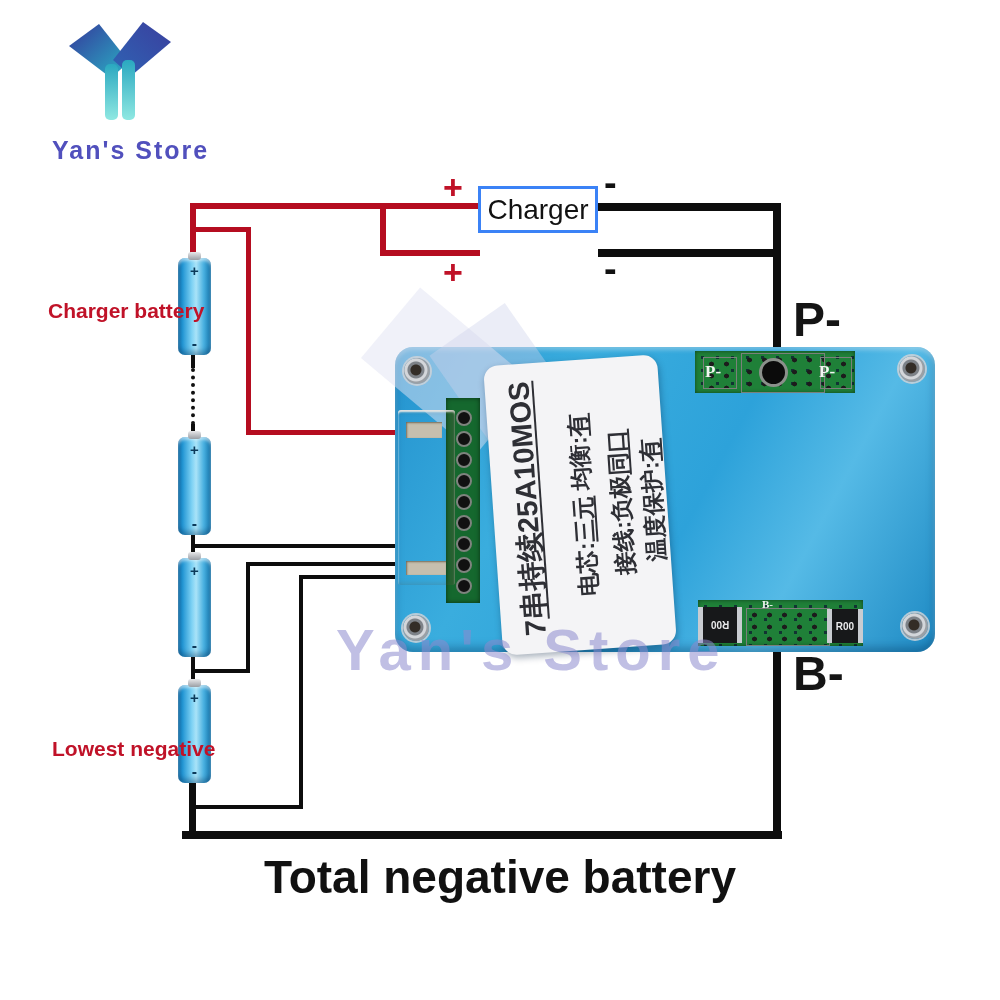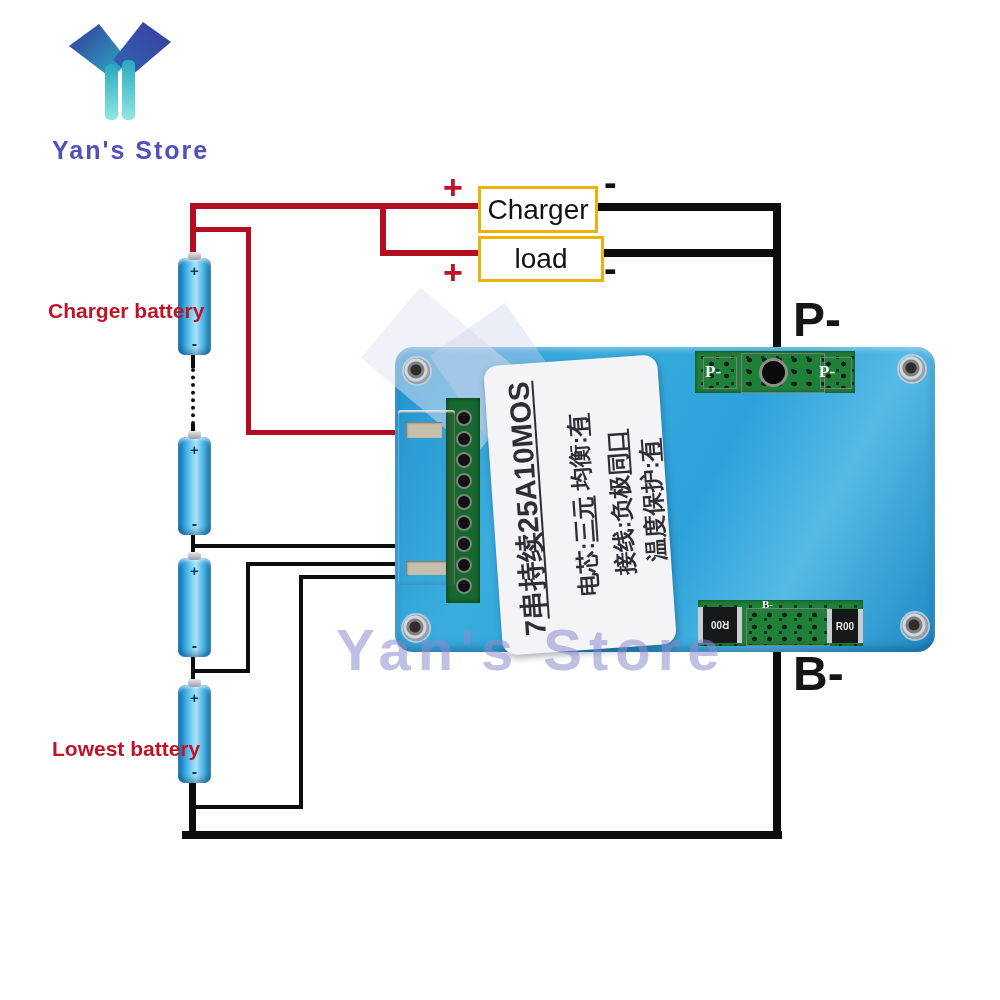--- a/index.html
+++ b/index.html
@@ -6,21 +6,21 @@
   #stage{position:relative;width:1000px;height:1000px;background:#ffffff;overflow:hidden;
          font-family:"Liberation Sans", sans-serif;}
   .abs{position:absolute;}
   .wire{position:absolute;background:#0d0d0d;}
   .wire.red{background:#b50d20;}
   .wire.dotted{background:none;width:0 !important;border-left:4px dotted #111;}
   
   #logo-text{position:absolute;left:52px;top:136px;width:180px;font-size:25px;font-weight:bold;
              letter-spacing:2px;color:#5150bd;}
   
-  .term-box{position:absolute;background:#fff;border:3px solid #eab308;display:flex;
+  .term-box{position:absolute;background:#fff;border:3px solid #3b82f6;display:flex;
             align-items:center;justify-content:center;font-size:28px;color:#111;font-weight:500;}
   .sign{position:absolute;font-weight:bold;}
   .sign.plus{color:#c01228;font-size:34px;}
   .sign.minus{color:#111;font-size:38px;}
   .batt-label{position:absolute;color:#c01228;font-weight:bold;font-size:21px;}
   .port-label{position:absolute;color:#151515;font-size:48px;font-weight:600;}
   #total-label{position:absolute;left:230px;top:850px;width:540px;text-align:center;
                font-size:46px;font-weight:bold;color:#111;}
   
   .battery{position:absolute;width:33px;border-radius:7px;
@@ -140,30 +140,30 @@
     <span class="bat-plus">+</span>
     <span class="bat-minus">-</span>
   </div>
   <div class="battery" style="left:178px;top:685px;height:98px;">
     <div class="bat-nub"></div>
     <span class="bat-plus">+</span>
     <span class="bat-minus">-</span>
   </div>
 
   <div class="term-box" style="left:478px;top:186px;width:114px;height:41px;">Charger</div>
-  <div class="term-box" style="left:478px;top:236px;width:120px;height:40px;">load</div>
   <div class="sign plus" style="left:443px;top:168px;">+</div>
   <div class="sign minus" style="left:604px;top:162px;">-</div>
   <div class="sign plus" style="left:443px;top:253px;">+</div>
   <div class="sign minus" style="left:604px;top:248px;">-</div>
 
   <div class="batt-label" style="left:48px;top:299px;">Charger battery</div>
-  <div class="batt-label" style="left:52px;top:737px;">Lowest battery</div>
+  <div class="batt-label" style="left:52px;top:737px;">Lowest negative</div>
   <div class="port-label" style="left:793px;top:292px;">P-</div>
   <div class="port-label" style="left:793px;top:646px;">B-</div>
+  <div id="total-label">Total negative battery</div>
 
   <div id="board">
 
     <div class="wm-shape" style="left:-22px;top:-22px;width:150px;height:92px;background:rgba(225,228,244,.5);transform:rotate(40deg);"></div>
     <div class="wm-shape" style="left:72px;top:-32px;width:92px;height:160px;background:rgba(205,210,236,.4);transform:rotate(-35deg);"></div>
 
     <div class="green-strip" style="left:300px;top:4px;width:160px;height:42px;">
       <div class="pad" style="left:8px;top:6px;width:32px;height:30px;"></div>
       <div class="pad" style="left:46px;top:2px;width:82px;height:38px;"></div>
       <div class="pad" style="right:3px;top:6px;width:30px;height:30px;"></div>

